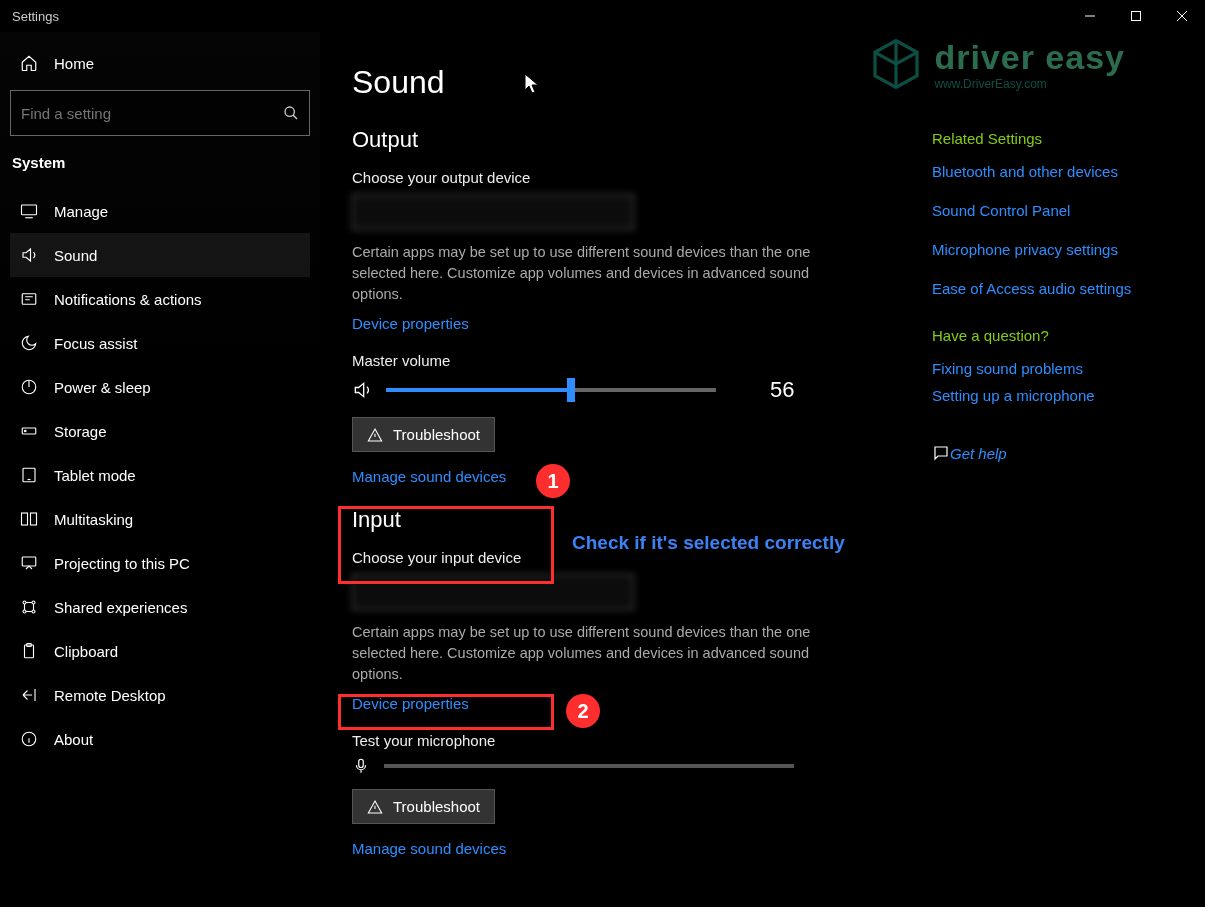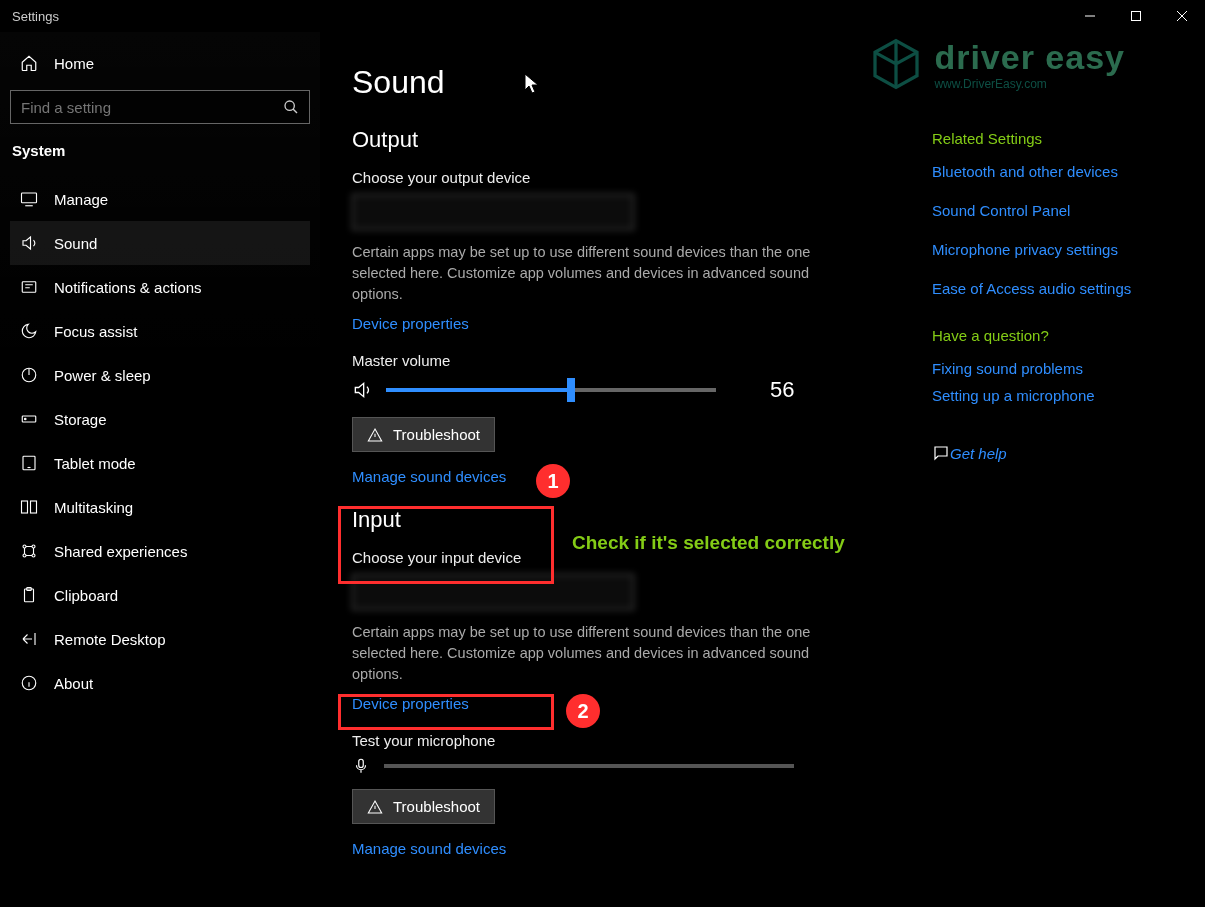--- a/index.html
+++ b/index.html
@@ -11,21 +11,21 @@
   }
   .titlebar { height:32px; display:flex; align-items:center; justify-content:space-between; padding-left:12px; color:#ccc; font-size:13px; }
   .title-ctrls { display:flex; }
   .title-btn { width:46px; height:32px; display:flex; align-items:center; justify-content:center; color:#fff; }
   .title-btn svg { width:10px; height:10px; }
   .app { display:flex; height:calc(100% - 32px); }
   .sidebar { width:320px; padding:12px 10px; background:linear-gradient(180deg,rgba(255,255,255,0.02),rgba(255,255,255,0) 40%); }
   .home-row { display:flex; align-items:center; gap:16px; padding:10px 10px 14px 10px; }
   .home-row .icon { width:18px; display:flex; }
   .home-label { font-size:15px; color:#fff; }
-  .searchbox { display:flex; align-items:center; border:1px solid #666; height:34px; padding:4px 10px; margin:4px 0 18px 0; background:rgba(0,0,0,0.3); }
+  .searchbox { display:flex; align-items:center; border:1px solid #666; height:46px; padding:4px 10px; margin:4px 0 18px 0; background:rgba(0,0,0,0.3); }
   .searchbox input { flex:1; background:transparent; border:none; outline:none; color:#fff; font-size:15px; }
   .searchbox .icon { color:#ccc; }
   .category { font-size:15px; font-weight:600; padding:0 10px 18px 2px; color:#fff; }
   .nav-item { display:flex; align-items:center; gap:16px; padding:13px 10px; color:#fff; cursor:pointer; }
   .nav-item .icon { width:18px; display:flex; color:#fff; }
   .nav-item.selected { background:rgba(255,255,255,0.08); }
   .main { flex:1; display:flex; padding:32px 18px 0 32px; overflow:hidden; }
   .content { width:560px; }
   h1 { font-weight:400; font-size:32px; margin-bottom:26px; }
   h2 { font-weight:400; font-size:22px; margin:10px 0 16px 0; }
@@ -46,21 +46,21 @@
   .side-panel { margin-left:20px; flex:1; padding-top:66px; }
   .side-head { font-size:15px; color:#84cc16; margin-bottom:16px; }
   .side-link { color:#2f8eff; display:block; margin-bottom:22px; font-size:15px; cursor:pointer; }
   .side-action { display:flex; align-items:center; margin-bottom:20px;font-style:italic; }
   .side-action .icon { width:18px; color:#fff; }
   .callout-1 { position:absolute; left:338px; top:506px; width:216px; height:78px; border:3px solid #ff2e2e; pointer-events:none; }
   .callout-2 { position:absolute; left:338px; top:694px; width:216px; height:36px; border:3px solid #ff2e2e; pointer-events:none; }
   .badge { position:absolute; width:34px; height:34px; border-radius:50%; background:#ff2e2e; color:#fff; font-weight:700; font-size:20px; display:flex; align-items:center; justify-content:center; pointer-events:none; }
   .badge-1 { left:536px; top:464px; }
   .badge-2 { left:566px; top:694px; }
-  .callout-text { position:absolute; left:572px; top:532px; color:#84cc16; font-weight:700; font-size:19px; pointer-events:none; }
+  .callout-text { position:absolute; left:572px; top:532px; color:#3b82f6; font-weight:700; font-size:19px; pointer-events:none; }
   .watermark { position:absolute; right:80px; top:36px; display:flex; align-items:center; gap:10px; opacity:0.42; pointer-events:none; }
   .wm-text { font-family:Arial,sans-serif; }
   .wm-brand { font-size:34px; letter-spacing:1px; color:#6fb; font-weight:700; }
   .wm-url { font-size:12px; color:#1fb9a0; }
   .cursor { position:absolute; left:524px; top:73px; pointer-events:none; }
   svg { display:block; }
 </style>
 </head>
 <body>
 
@@ -169,20 +169,29 @@
       <span>Tablet mode</span>
     </div>
     <div class="nav-item">
       <span class="icon">
           <svg width="18" height="18" viewBox="0 0 24 24" fill="none" stroke="#fff" stroke-width="1.5">
             <rect x="2" y="4" width="8" height="16"></rect>
             <rect x="14" y="4" width="8" height="16"></rect>
           </svg>
         </span>
       <span>Multitasking</span>
+    </div>
+    <div class="nav-item">
+      <span class="icon">
+          <svg width="18" height="18" viewBox="0 0 24 24" fill="none" stroke="#fff" stroke-width="1.5">
+            <rect x="3" y="4" width="18" height="12" rx="1"></rect>
+            <path d="M8 20l4-4 4 4"></path>
+          </svg>
+        </span>
+      <span>Projecting to this PC</span>
     </div>
     <div class="nav-item">
       <span class="icon">
           <svg width="18" height="18" viewBox="0 0 24 24" fill="none" stroke="#fff" stroke-width="1.5">
             <circle cx="6" cy="6" r="2"></circle>
             <circle cx="18" cy="6" r="2"></circle>
             <circle cx="6" cy="18" r="2"></circle>
             <circle cx="18" cy="18" r="2"></circle>
             <path d="M8 6h8M6 8v8M18 8v8M8 18h8"></path>
           </svg>

